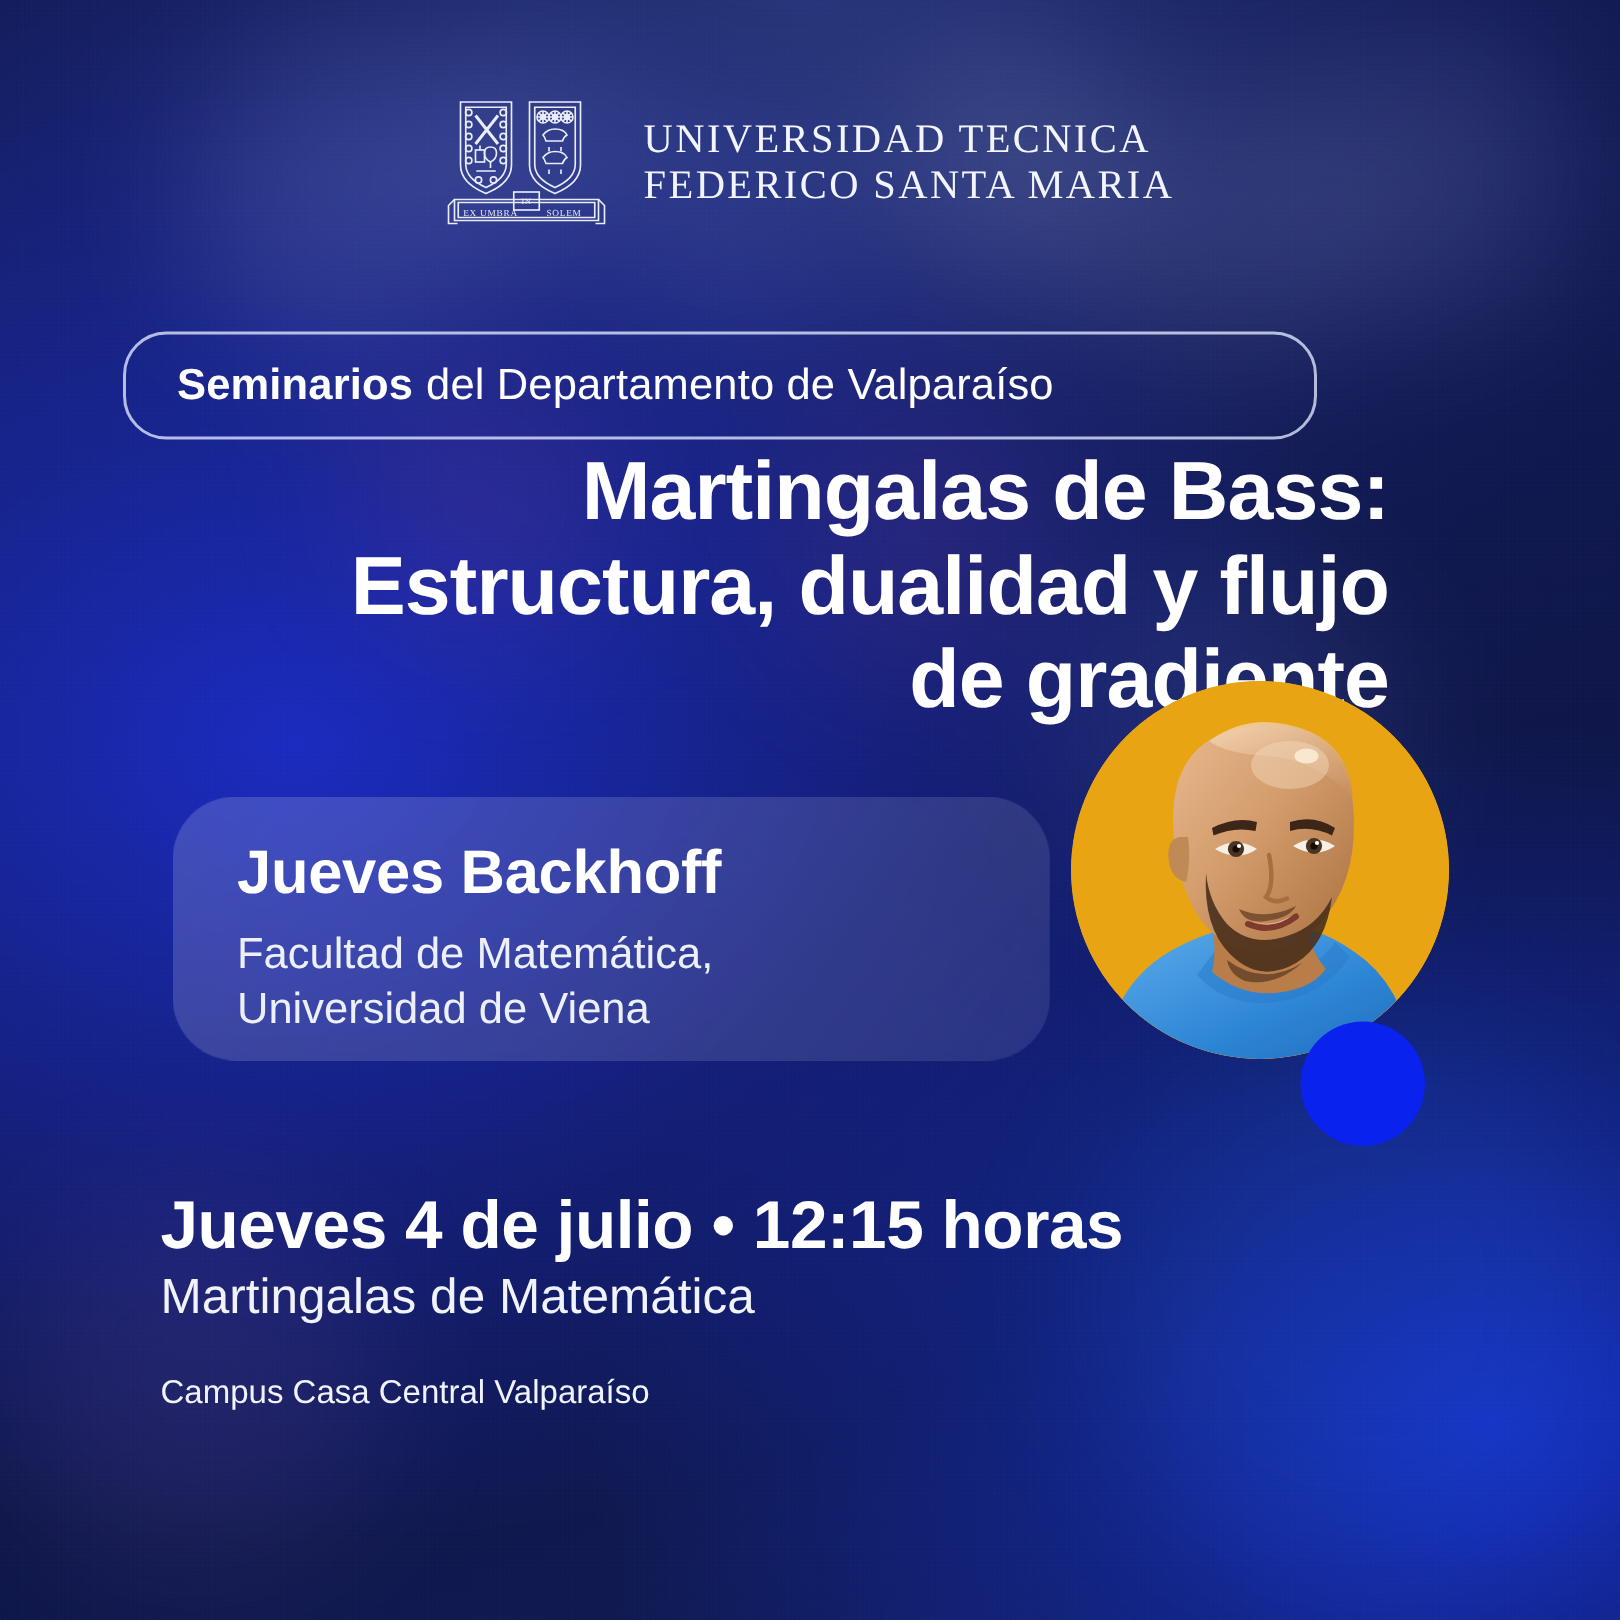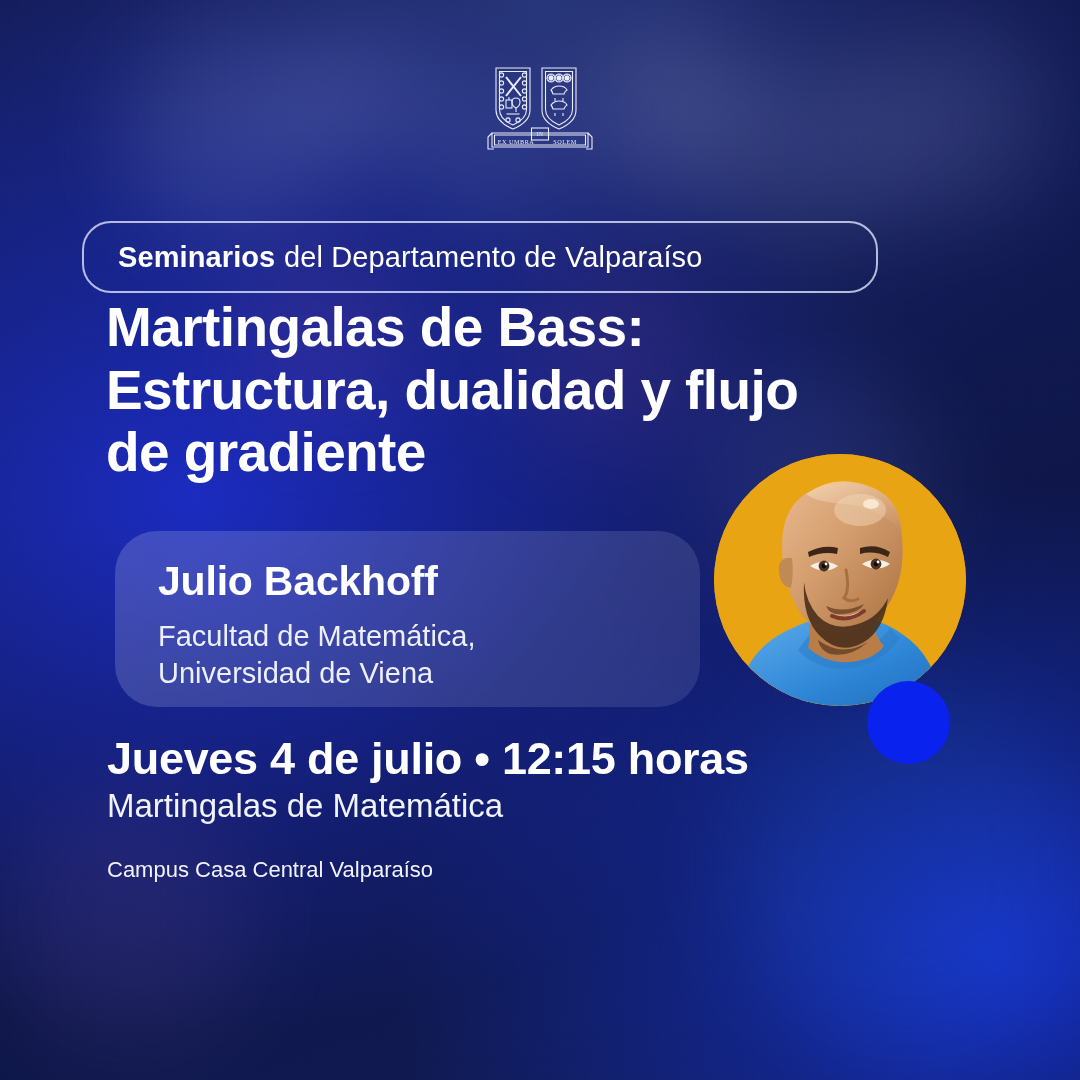--- a/index.html
+++ b/index.html
@@ -88,20 +88,21 @@
   
   .title {
     position:absolute; left:106px; top:296px;
     width:820px;
     color:#FFFFFF;
     font-size:55px;
     font-weight:700;
     line-height:1.14;
     letter-spacing:-0.6px;
     white-space:pre-line;
+    text-align:right;
   }
 
   
   .speaker-card {
     position:absolute; left:115px; top:531px;
     width:585px; height:176px;
     border-radius:42px;
     background:linear-gradient(125deg, rgba(226,228,248,0.20) 0%, rgba(214,218,246,0.17) 55%, rgba(200,206,240,0.13) 100%);
     backdrop-filter: blur(2px);
   }
@@ -127,21 +128,21 @@
     overflow:hidden;
   }
   .portrait svg { position:absolute; left:0; top:0; }
   .dot {
     position:absolute; left:867px; top:681px;
     width:83px; height:83px; border-radius:50%;
     background:#0A22EE;
   }
 
   
-  .details { position:absolute; left:107px; top:734px; width:880px; }
+  .details { position:absolute; left:107px; top:792px; width:880px; }
   .d-date {
     color:#FFFFFF; font-size:45px; font-weight:700; line-height:1.12;
     letter-spacing:-0.3px; white-space:nowrap;
   }
   .d-room {
     margin-top:4px;
     color:#FFFFFF; font-size:32px; font-weight:700; line-height:1.2;
   }
   .d-dept {
     margin-top:2px;
@@ -217,35 +218,37 @@
         <path d="M102 71 l4 4 v12 h-6"></path>
         <rect x="45.5" y="66" width="17" height="12"></rect>
       </g>
       <g fill="#E9ECFA" font-family="Liberation Serif, serif" font-size="6.2" letter-spacing="0.5">
         <text x="30" y="82" text-anchor="middle">EX UMBRA</text>
         <text x="54" y="74" text-anchor="middle" font-size="5.4">IN</text>
         <text x="79" y="82" text-anchor="middle">SOLEM</text>
       </g>
     </svg>
 
+    <div class="logo-text">UNIVERSIDAD TECNICA
+FEDERICO SANTA MARIA</div>
   </div>
 
   <div class="badge">
     <span class="b-strong">Seminarios</span>
     <span class="b-rest">del Departamento de Valparaíso</span>
   </div>
 
   <h1 class="title">Martingalas de Bass:
 Estructura, dualidad y flujo
 de gradiente</h1>
 
   <div class="speaker-card"></div>
 
   <div class="speaker-text">
-    <div class="speaker-name">Julio Backhoff</div>
+    <div class="speaker-name">Jueves Backhoff</div>
     <div class="speaker-aff">Facultad de Matemática,
 Universidad de Viena</div>
   </div>
 
   <div class="portrait">
     <svg width="252" height="252" viewBox="0 0 252 252">
       <defs>
         <clipPath id="circclip">
             <circle cx="126" cy="126" r="126"></circle>
           </clipPath>

